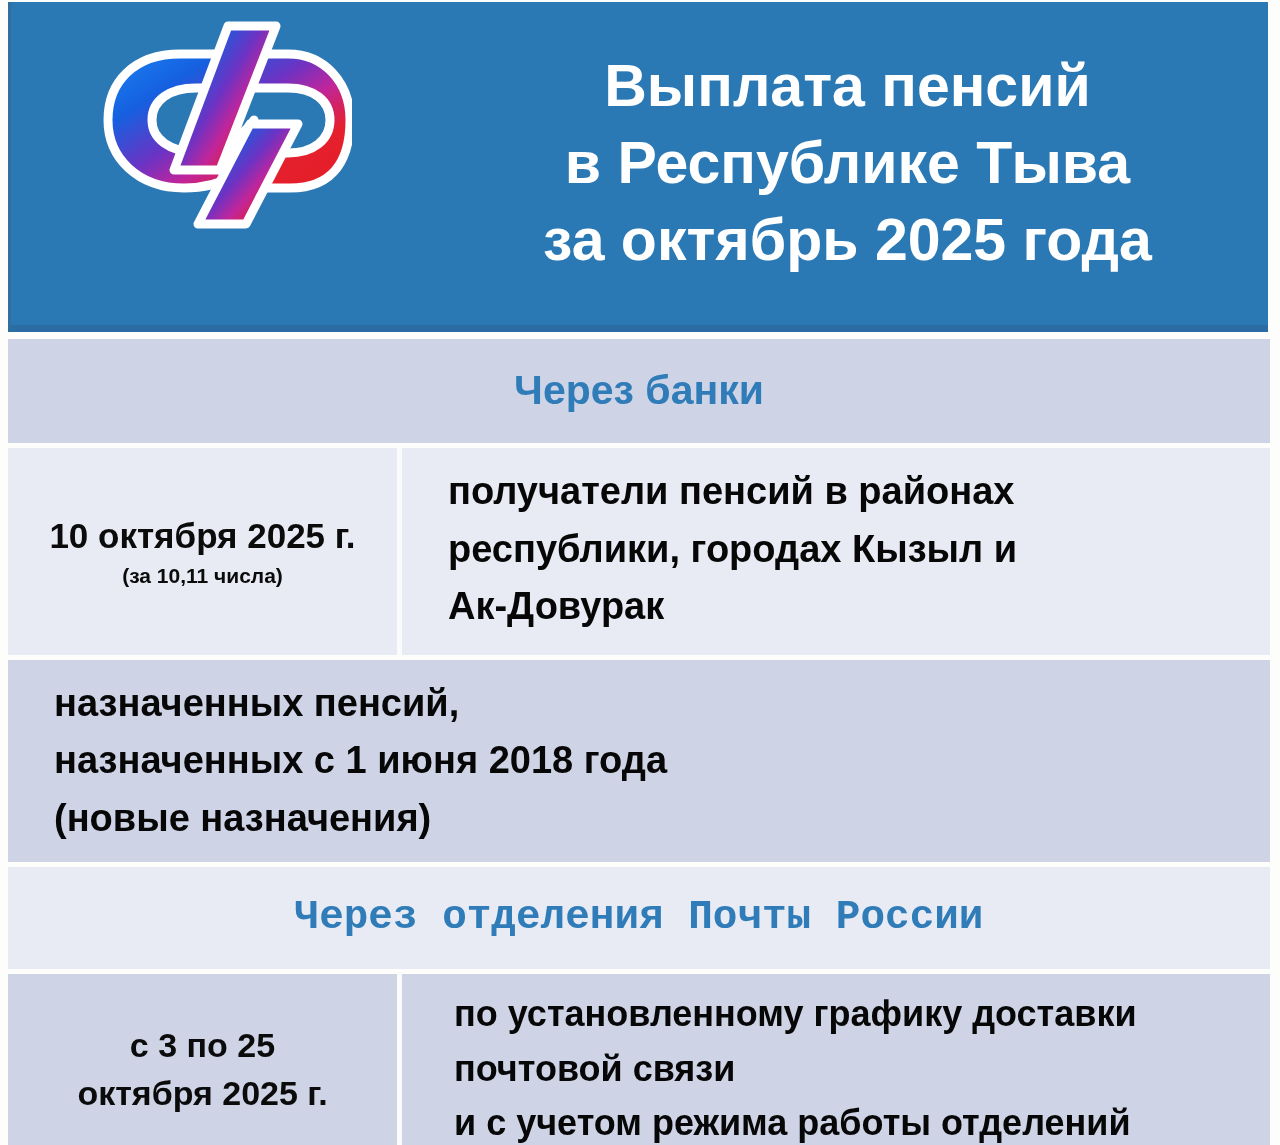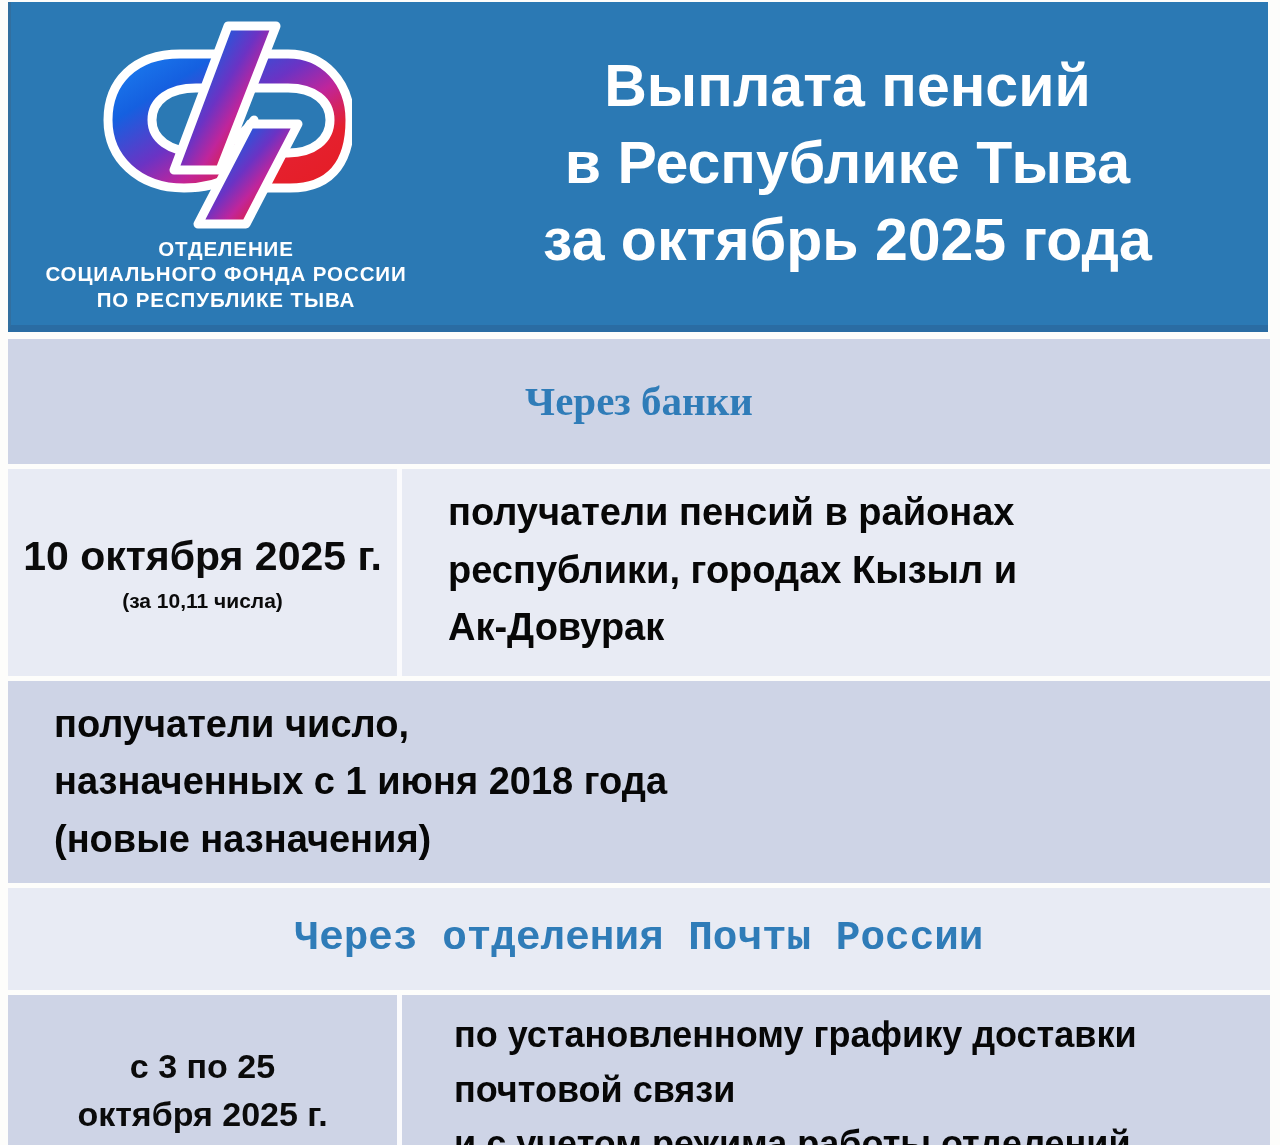--- a/index.html
+++ b/index.html
@@ -151,21 +151,21 @@
     display: flex;
     flex-direction: column;
     justify-content: center;
     padding: 8px 16px 8px 46px;
     gap: 8px;
   }
 
   .date-main {
     color: #0b0b0b;
     font-weight: bold;
-    font-size: 41px;
+    font-size: 35px;
     line-height: 1.18;
     white-space: pre;
   }
 
   .date-sub {
     color: #0b0b0b;
     font-weight: bold;
     font-size: 21px;
     line-height: 1.2;
     margin-top: 7px;
@@ -186,21 +186,21 @@
 
   
   .row-2 { height: 202px; }
 
   
   .row-3 { height: 190px; }
   .row-3 .date-main { font-size: 34px; line-height: 1.42; }
   .row-3 .desc-line { font-size: 36px; line-height: 1.30; }
   .row-3 .cell-desc { padding-left: 52px; }
 
-  .section-band.band-banks { height: 125px; font-family: Liberation Serif, serif; }
+  .section-band.band-banks { height: 104px; }
   .section-band.band-post  { height: 102px; font-family: Liberation Mono, monospace; }
 </style>
 </head>
 <body>
 
 <div id="poster">
 
   <div class="header">
 
     <div class="header-logo-col">
@@ -237,25 +237,20 @@
                    C236 172 250 140 250 104
                    C250 66 224 38 188 38
                    Z"></path>
 
           <path d="M128 10 L176 10 L120 154 L74 154 Z"></path>
 
           <path d="M150 108 L198 108 L146 208 L98 208 Z"></path>
         </g>
       </svg>
 
-      <div class="logo-caption">
-        <div>ОТДЕЛЕНИЕ</div>
-        <div>СОЦИАЛЬНОГО ФОНДА РОССИИ</div>
-        <div>ПО РЕСПУБЛИКЕ ТЫВА</div>
-      </div>
     </div>
 
     <div class="header-title-col">
       <div class="poster-title">
         <div>Выплата пенсий</div>
         <div>в Республике Тыва</div>
         <div>за октябрь 2025 года</div>
       </div>
     </div>
 
@@ -274,21 +269,21 @@
       </div>
       <div class="cell-desc">
         <div class="desc-line">получатели пенсий в районах</div>
         <div class="desc-line">республики, городах Кызыл и</div>
         <div class="desc-line">Ак-Довурак</div>
       </div>
     </div>
 
     <div class="band shade-dark row-band row-2">
       <div class="cell-desc">
-        <div class="desc-line">получатели число,</div>
+        <div class="desc-line">назначенных пенсий,</div>
         <div class="desc-line">назначенных с 1 июня 2018 года</div>
         <div class="desc-line">(новые назначения)</div>
       </div>
     </div>
 
     <div class="band shade-light section-band band-post">
       <div class="section-title">Через отделения Почты России</div>
     </div>
 
     <div class="band shade-dark row-band row-3">

